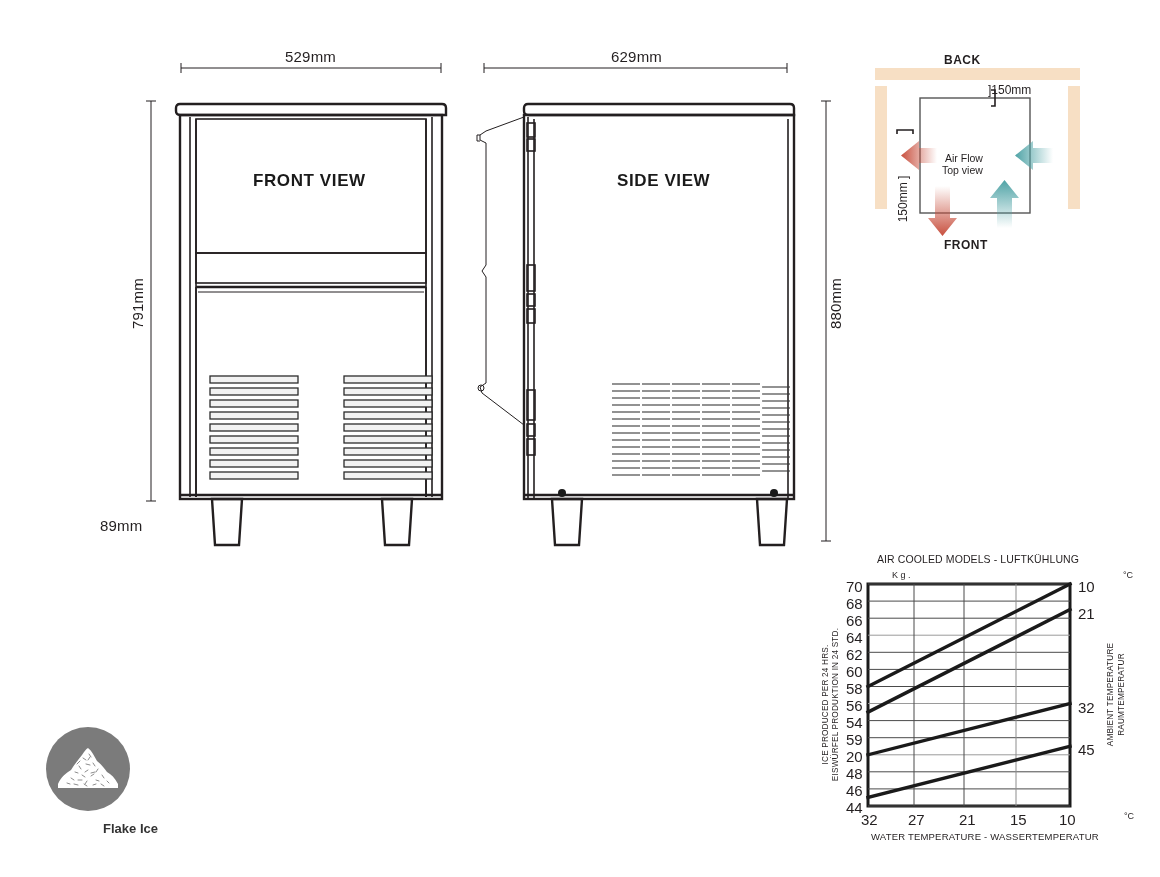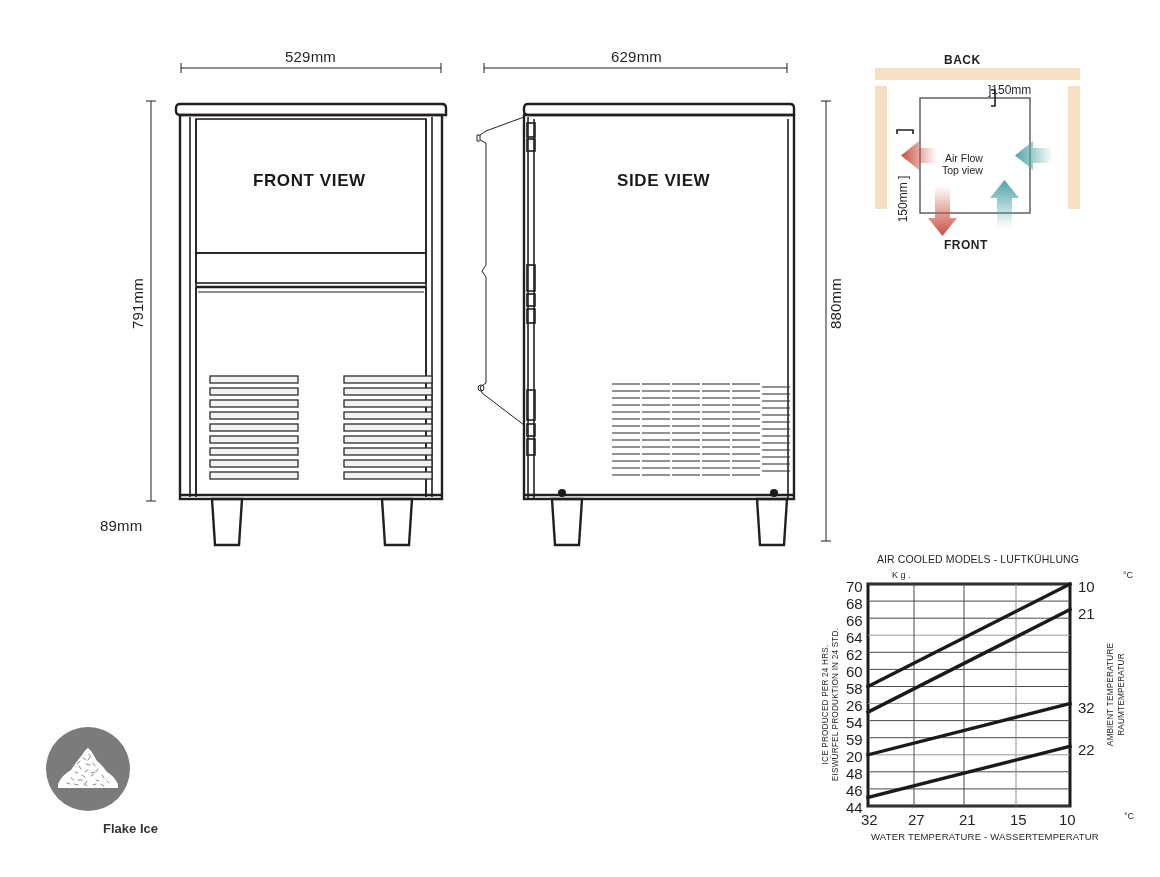--- a/index.html
+++ b/index.html
@@ -380,32 +380,32 @@
   </g>
 </svg>
 
 <div class="abs axnum" style="left:846px;top:578px;">70</div>
 <div class="abs axnum" style="left:846px;top:595px;">68</div>
 <div class="abs axnum" style="left:846px;top:612px;">66</div>
 <div class="abs axnum" style="left:846px;top:629px;">64</div>
 <div class="abs axnum" style="left:846px;top:646px;">62</div>
 <div class="abs axnum" style="left:846px;top:663px;">60</div>
 <div class="abs axnum" style="left:846px;top:680px;">58</div>
-<div class="abs axnum" style="left:846px;top:697px;">26</div>
+<div class="abs axnum" style="left:846px;top:697px;">56</div>
 <div class="abs axnum" style="left:846px;top:714px;">54</div>
 <div class="abs axnum" style="left:846px;top:731px;">59</div>
 <div class="abs axnum" style="left:846px;top:748px;">20</div>
 <div class="abs axnum" style="left:846px;top:765px;">48</div>
 <div class="abs axnum" style="left:846px;top:782px;">46</div>
 <div class="abs axnum" style="left:846px;top:799px;">44</div>
 
 <div class="abs axnum" style="left:1078px;top:578px;">10</div>
 <div class="abs axnum" style="left:1078px;top:605px;">21</div>
 <div class="abs axnum" style="left:1078px;top:699px;">32</div>
-<div class="abs axnum" style="left:1078px;top:741px;">22</div>
+<div class="abs axnum" style="left:1078px;top:741px;">45</div>
 
 <div class="abs axnum" style="left:861px;top:811px;">32</div>
 <div class="abs axnum" style="left:908px;top:811px;">27</div>
 <div class="abs axnum" style="left:959px;top:811px;">21</div>
 <div class="abs axnum" style="left:1010px;top:811px;">15</div>
 <div class="abs axnum" style="left:1059px;top:811px;">10</div>
 <div class="abs axunit" style="left:1080px;top:811px;">°C</div>
 
 <div class="abs axcap" style="left:871px;top:831px;">WATER TEMPERATURE - WASSERTEMPERATUR</div>
 

